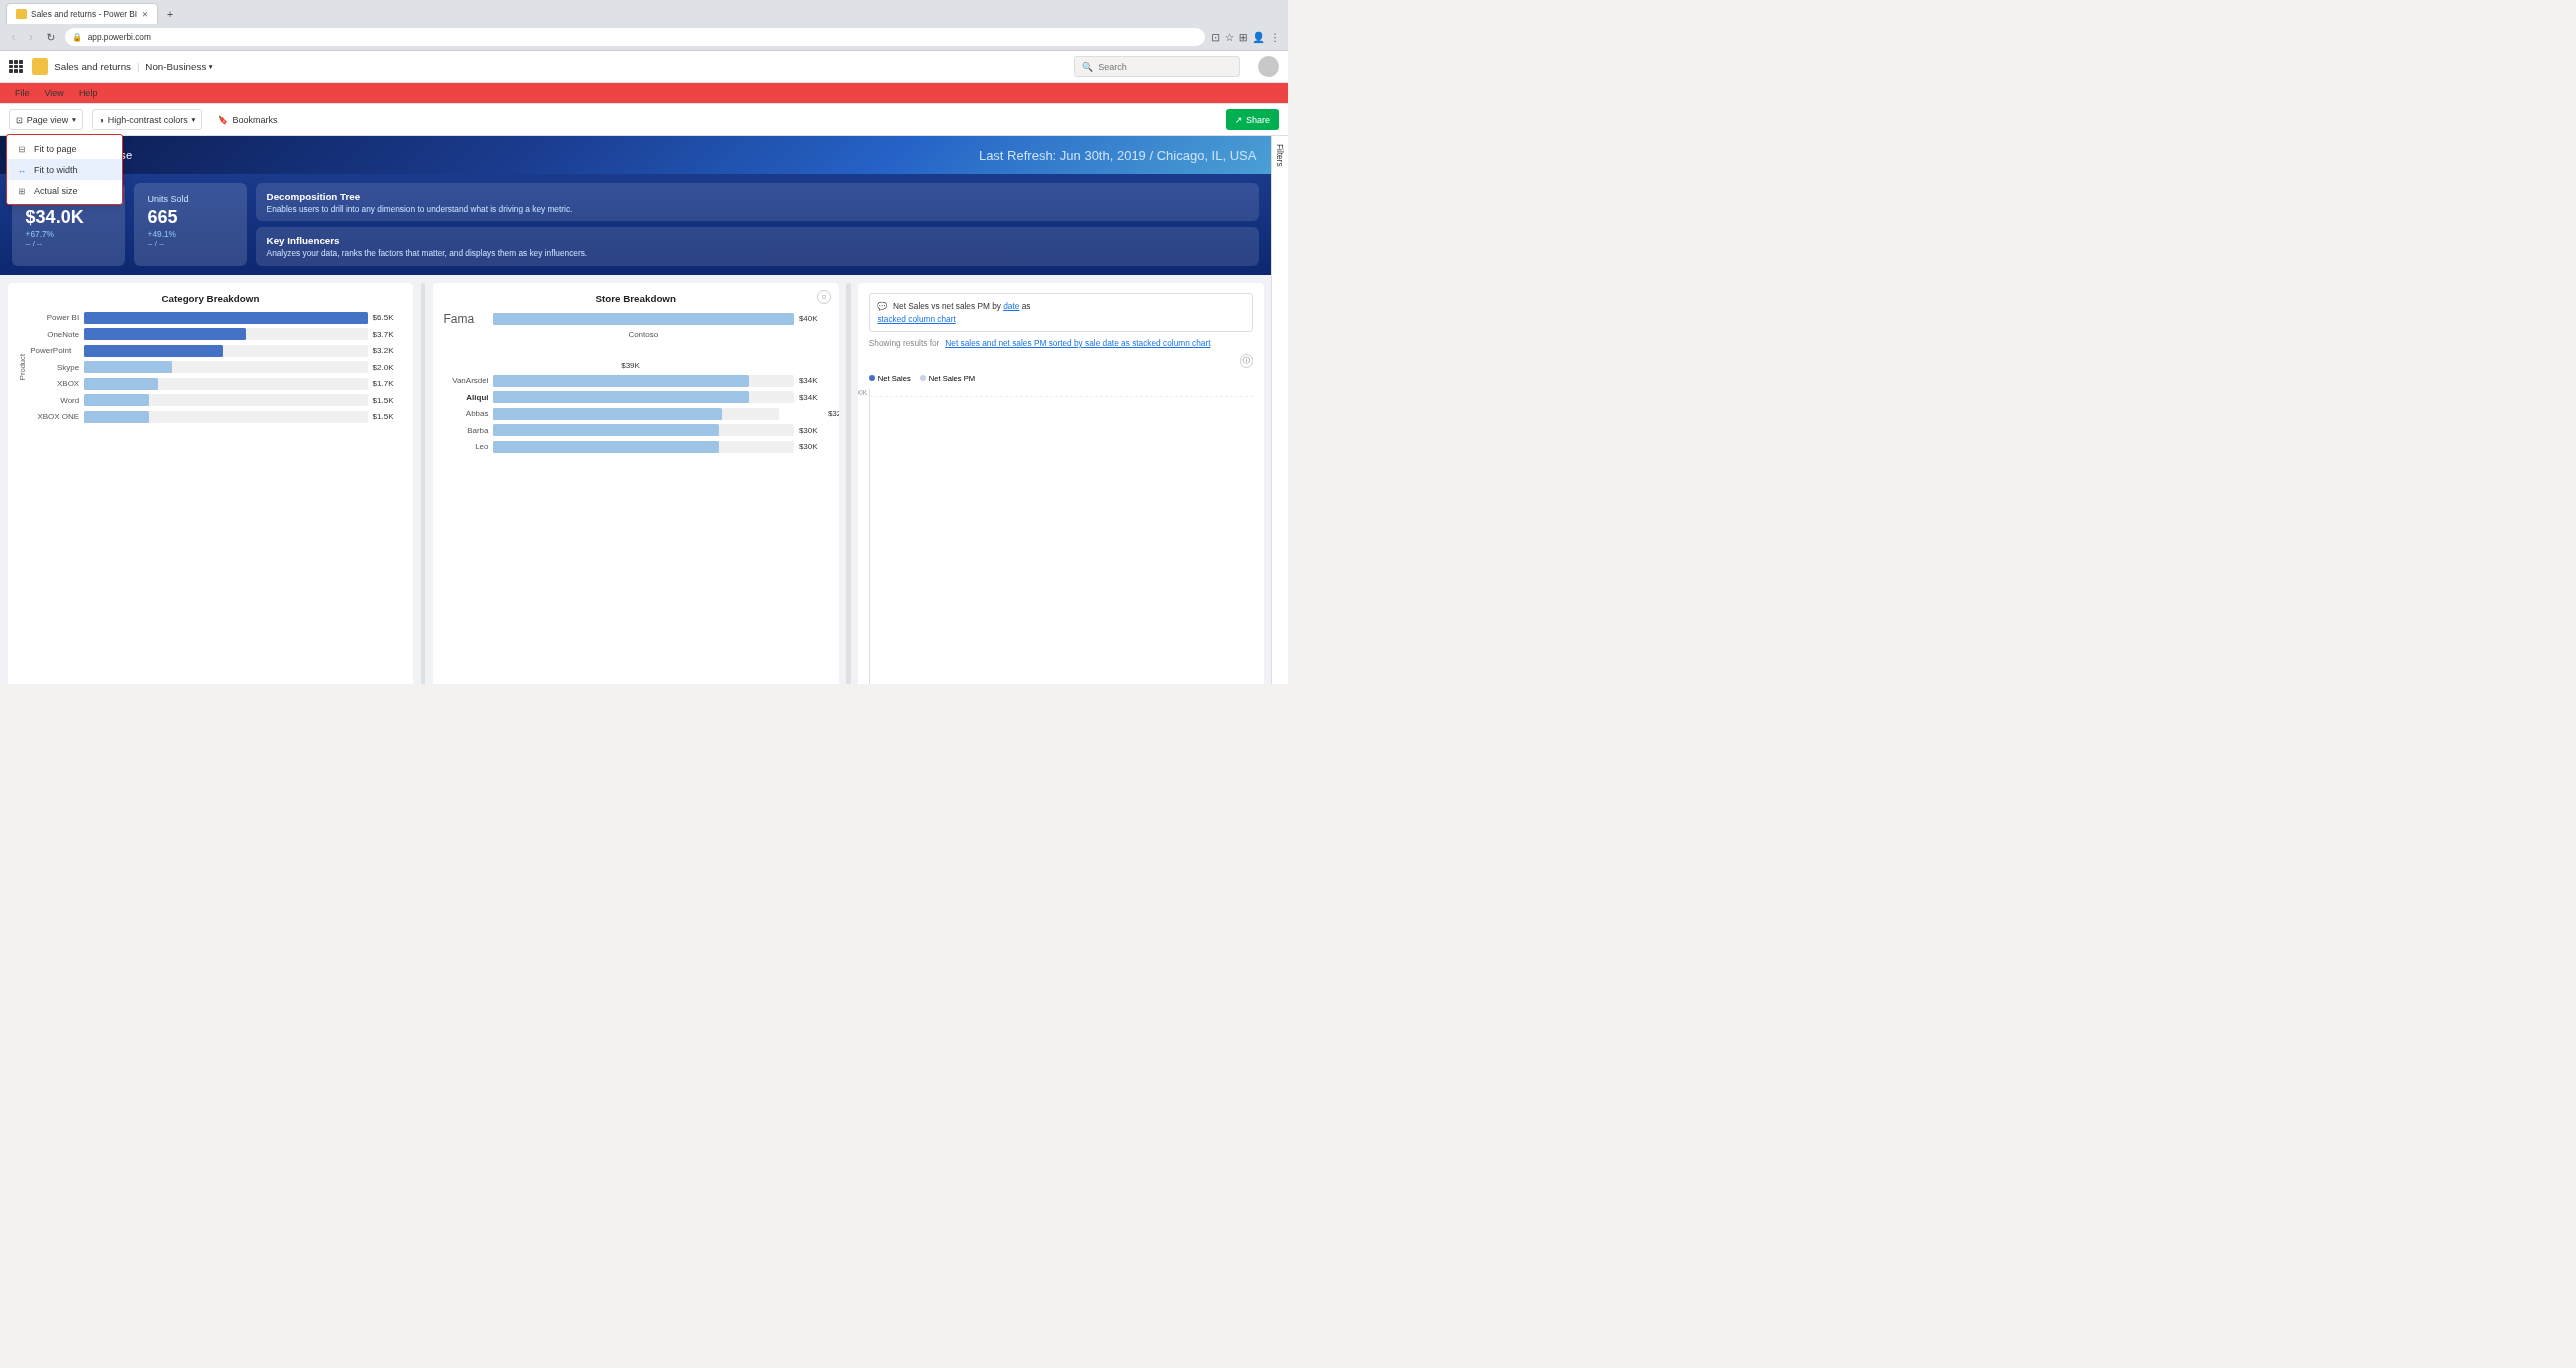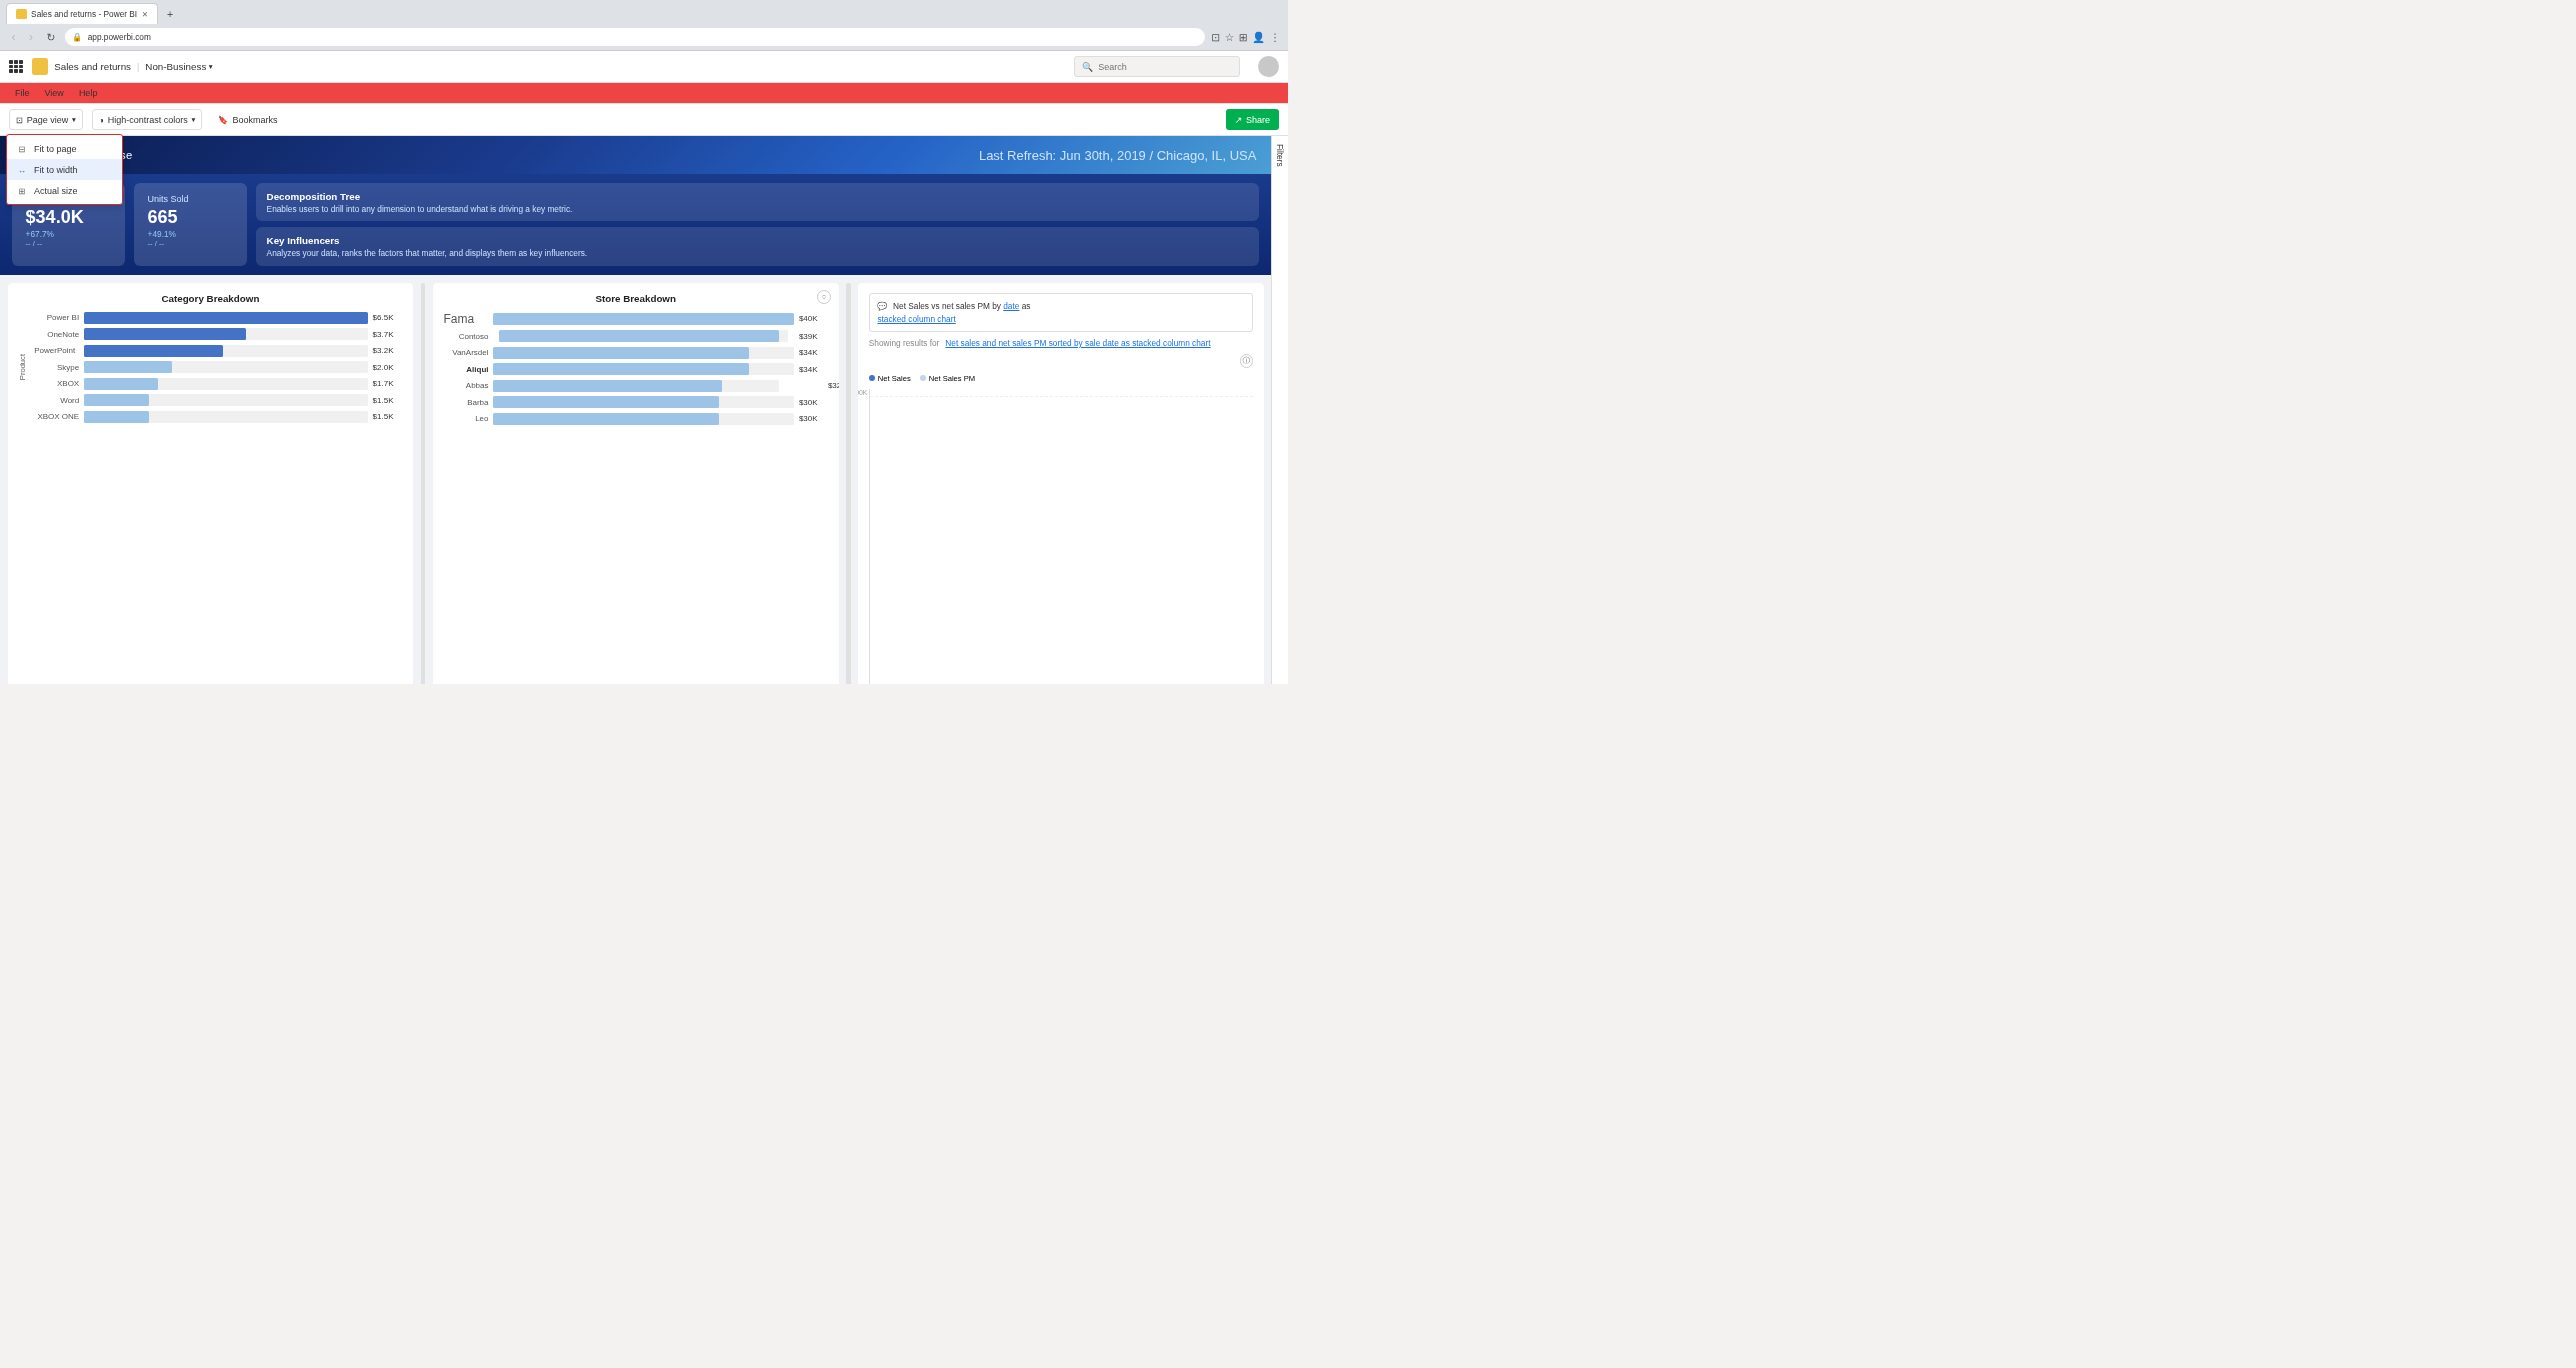--- a/index.html
+++ b/index.html
@@ -167,21 +167,21 @@
                 <span style="width:30px;font-size:8px;color:#333;">$6.5K</span>
               </div>
               <div style="display:flex;align-items:center;gap:4.5px;">
                 <span style="width:49px;text-align:right;font-size:8px;color:#555;flex-shrink:0;">OneNote</span>
                 <div style="flex:1;height:12px;background:#f0f0f0;border-radius:1.5px;">
                   <div style="width:57%;height:100%;border-radius:1.5px;background:#4472c4;"></div>
                 </div>
                 <span style="width:30px;font-size:8px;color:#333;">$3.7K</span>
               </div>
               <div style="display:flex;align-items:center;gap:4.5px;">
-                <span style="width:49px;text-align:center;font-size:8px;color:#555;flex-shrink:0;">PowerPoint</span>
+                <span style="width:49px;text-align:left;font-size:8px;color:#555;flex-shrink:0;">PowerPoint</span>
                 <div style="flex:1;height:12px;background:#f0f0f0;border-radius:1.5px;">
                   <div style="width:49%;height:100%;border-radius:1.5px;background:#4472c4;"></div>
                 </div>
                 <span style="width:30px;font-size:8px;color:#333;">$3.2K</span>
               </div>
               <div style="display:flex;align-items:center;gap:4.5px;">
                 <span style="width:49px;text-align:right;font-size:8px;color:#555;flex-shrink:0;">Skype</span>
                 <div style="flex:1;height:12px;background:#f0f0f0;border-radius:1.5px;">
                   <div style="width:31%;height:100%;border-radius:1.5px;background:#9dc3e6;"></div>
                 </div>
@@ -217,21 +217,21 @@
         <div style="background:white;border-radius:4.5px;padding:10.6px;flex:1;overflow:hidden;position:relative;">
           <div style="font-size:9.8px;font-weight:700;text-align:center;margin-bottom:7.6px;color:#222;">Store Breakdown</div>
           <div style="display:flex;flex-direction:column;gap:4.5px;">
             <div style="display:flex;align-items:center;gap:4.5px;">
               <span style="width:45px;font-size:12px;color:#555;flex-shrink:0;">Fama</span>
               <div style="flex:1;height:12px;background:#f0f0f0;border-radius:1.5px;">
                 <div style="width:100%;height:100%;border-radius:1.5px;background:#9dc3e6;"></div>
               </div>
               <span style="width:29px;font-size:8px;color:#333;">$40K</span>
             </div>
-            <div style="display:flex;align-items:center;gap:11px;">
+            <div style="display:flex;align-items:center;gap:11px;flex-direction:column;">
               <span style="width:45px;text-align:right;font-size:8px;color:#555;flex-shrink:0;">Contoso</span>
               <div style="flex:1;height:12px;background:#f0f0f0;border-radius:1.5px;">
                 <div style="width:97%;height:100%;border-radius:1.5px;background:#9dc3e6;"></div>
               </div>
               <span style="width:29px;font-size:8px;color:#333;">$39K</span>
             </div>
             <div style="display:flex;align-items:center;gap:4.5px;">
               <span style="width:45px;text-align:right;font-size:8px;color:#555;flex-shrink:0;">VanArsdel</span>
               <div style="flex:1;height:12px;background:#f0f0f0;border-radius:1.5px;">
                 <div style="width:85%;height:100%;border-radius:1.5px;background:#9dc3e6;"></div>

